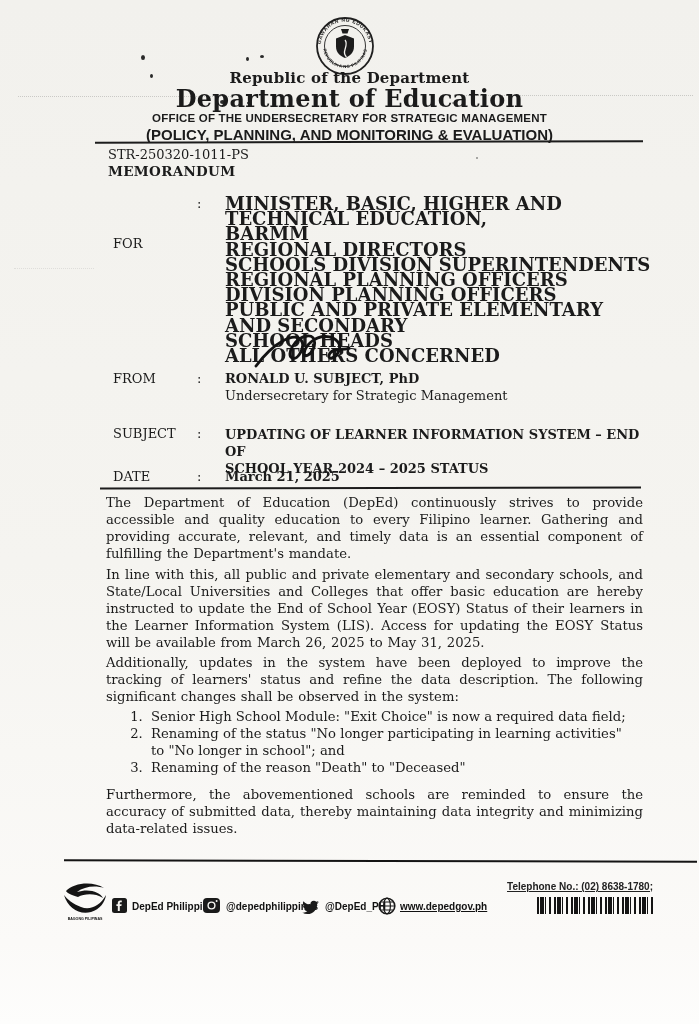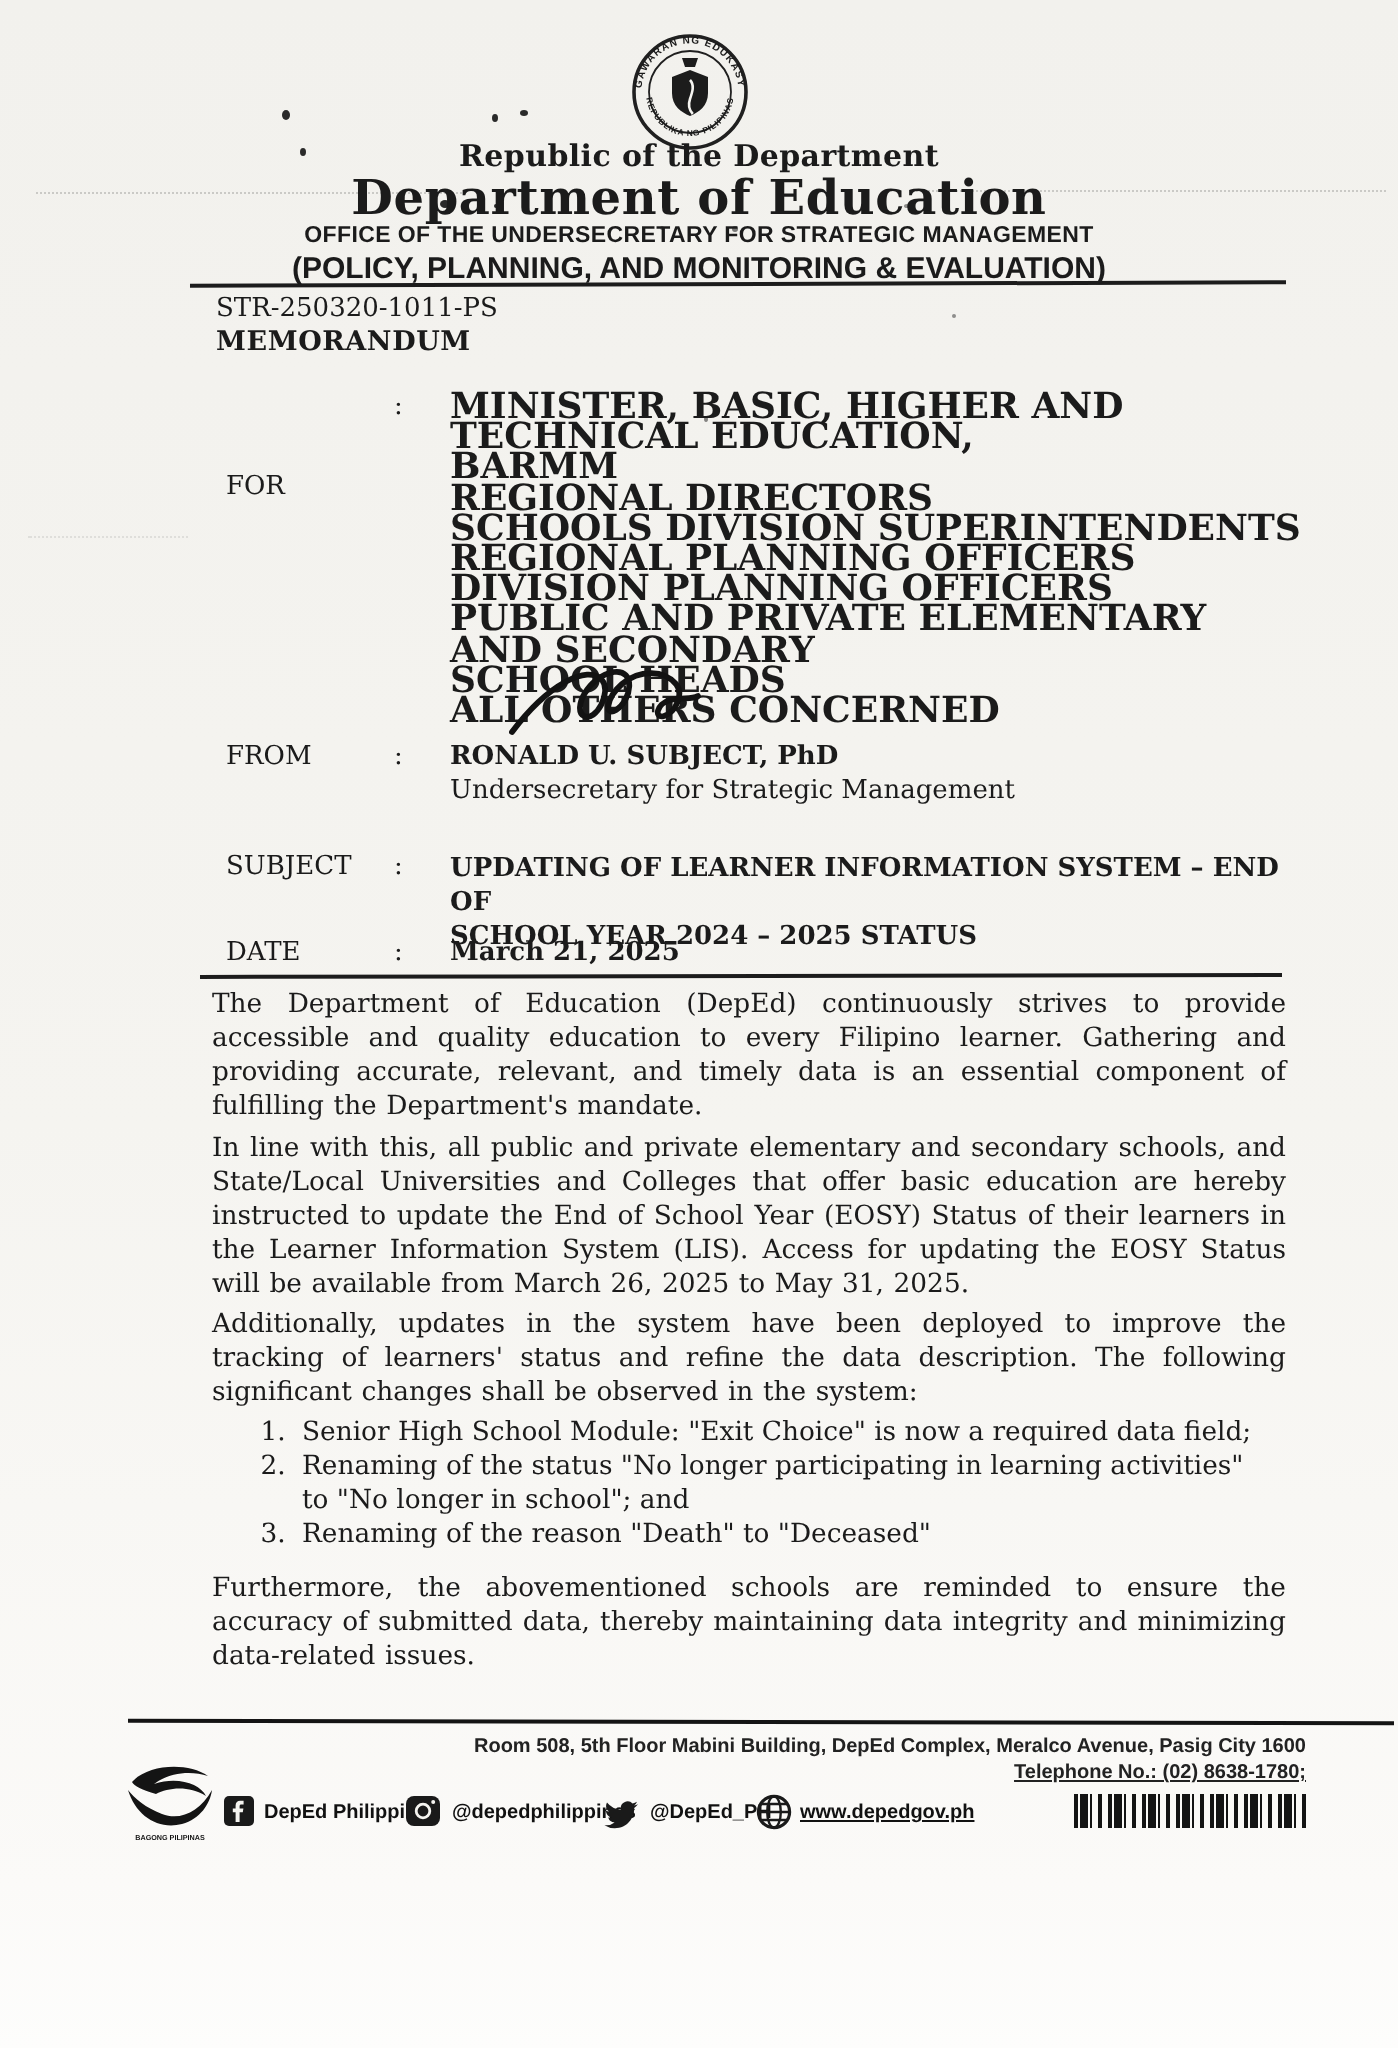--- a/index.html
+++ b/index.html
@@ -152,21 +152,20 @@
   <div class="abs changes">
     <ol>
       <li>Senior High School Module: "Exit Choice" is now a required data field;</li>
       <li>Renaming of the status "No longer participating in learning activities" to "No longer in school"; and</li>
       <li>Renaming of the reason "Death" to "Deceased"</li>
     </ol>
   </div>
   <div class="abs para p4">Furthermore, the abovementioned schools are reminded to ensure the accuracy of submitted data, thereby maintaining data integrity and minimizing data-related issues.</div>
 
   <div class="abs rule-3"></div>
-  <div class="abs f-address sans">Room 508, 5th Floor Mabini Building, DepEd Complex, Meralco Avenue, Pasig City 1600</div>
   <div class="abs f-phone sans">Telephone No.: (02) 8638-1780;</div>
   <div class="abs barcode"></div>
 
   <svg class="abs bp-logo" width="46" height="42" viewBox="0 0 46 42">
     <path d="M4 10 C12 1 32 0 42 7 C33 4 22 5.5 15 11 C27 7 38 11 41 17 C32 11.5 22 13 16 16 C9 14 5 12 4 10 Z" fill="#141414"></path>
     <path d="M2 14 C6 27 17 34 29 31 C38 28.5 43 21 44 14 C38 25 28 29.5 19 26 C11 23 5 18 2 14 Z" fill="#141414"></path>
     <text x="23" y="39" font-size="3.6" font-weight="bold" text-anchor="middle" fill="#141414" font-family="Liberation Sans, sans-serif">BAGONG PILIPINAS</text>
   </svg>
 
   <svg class="abs fb-icon" width="15" height="15" viewBox="0 0 15 15">

